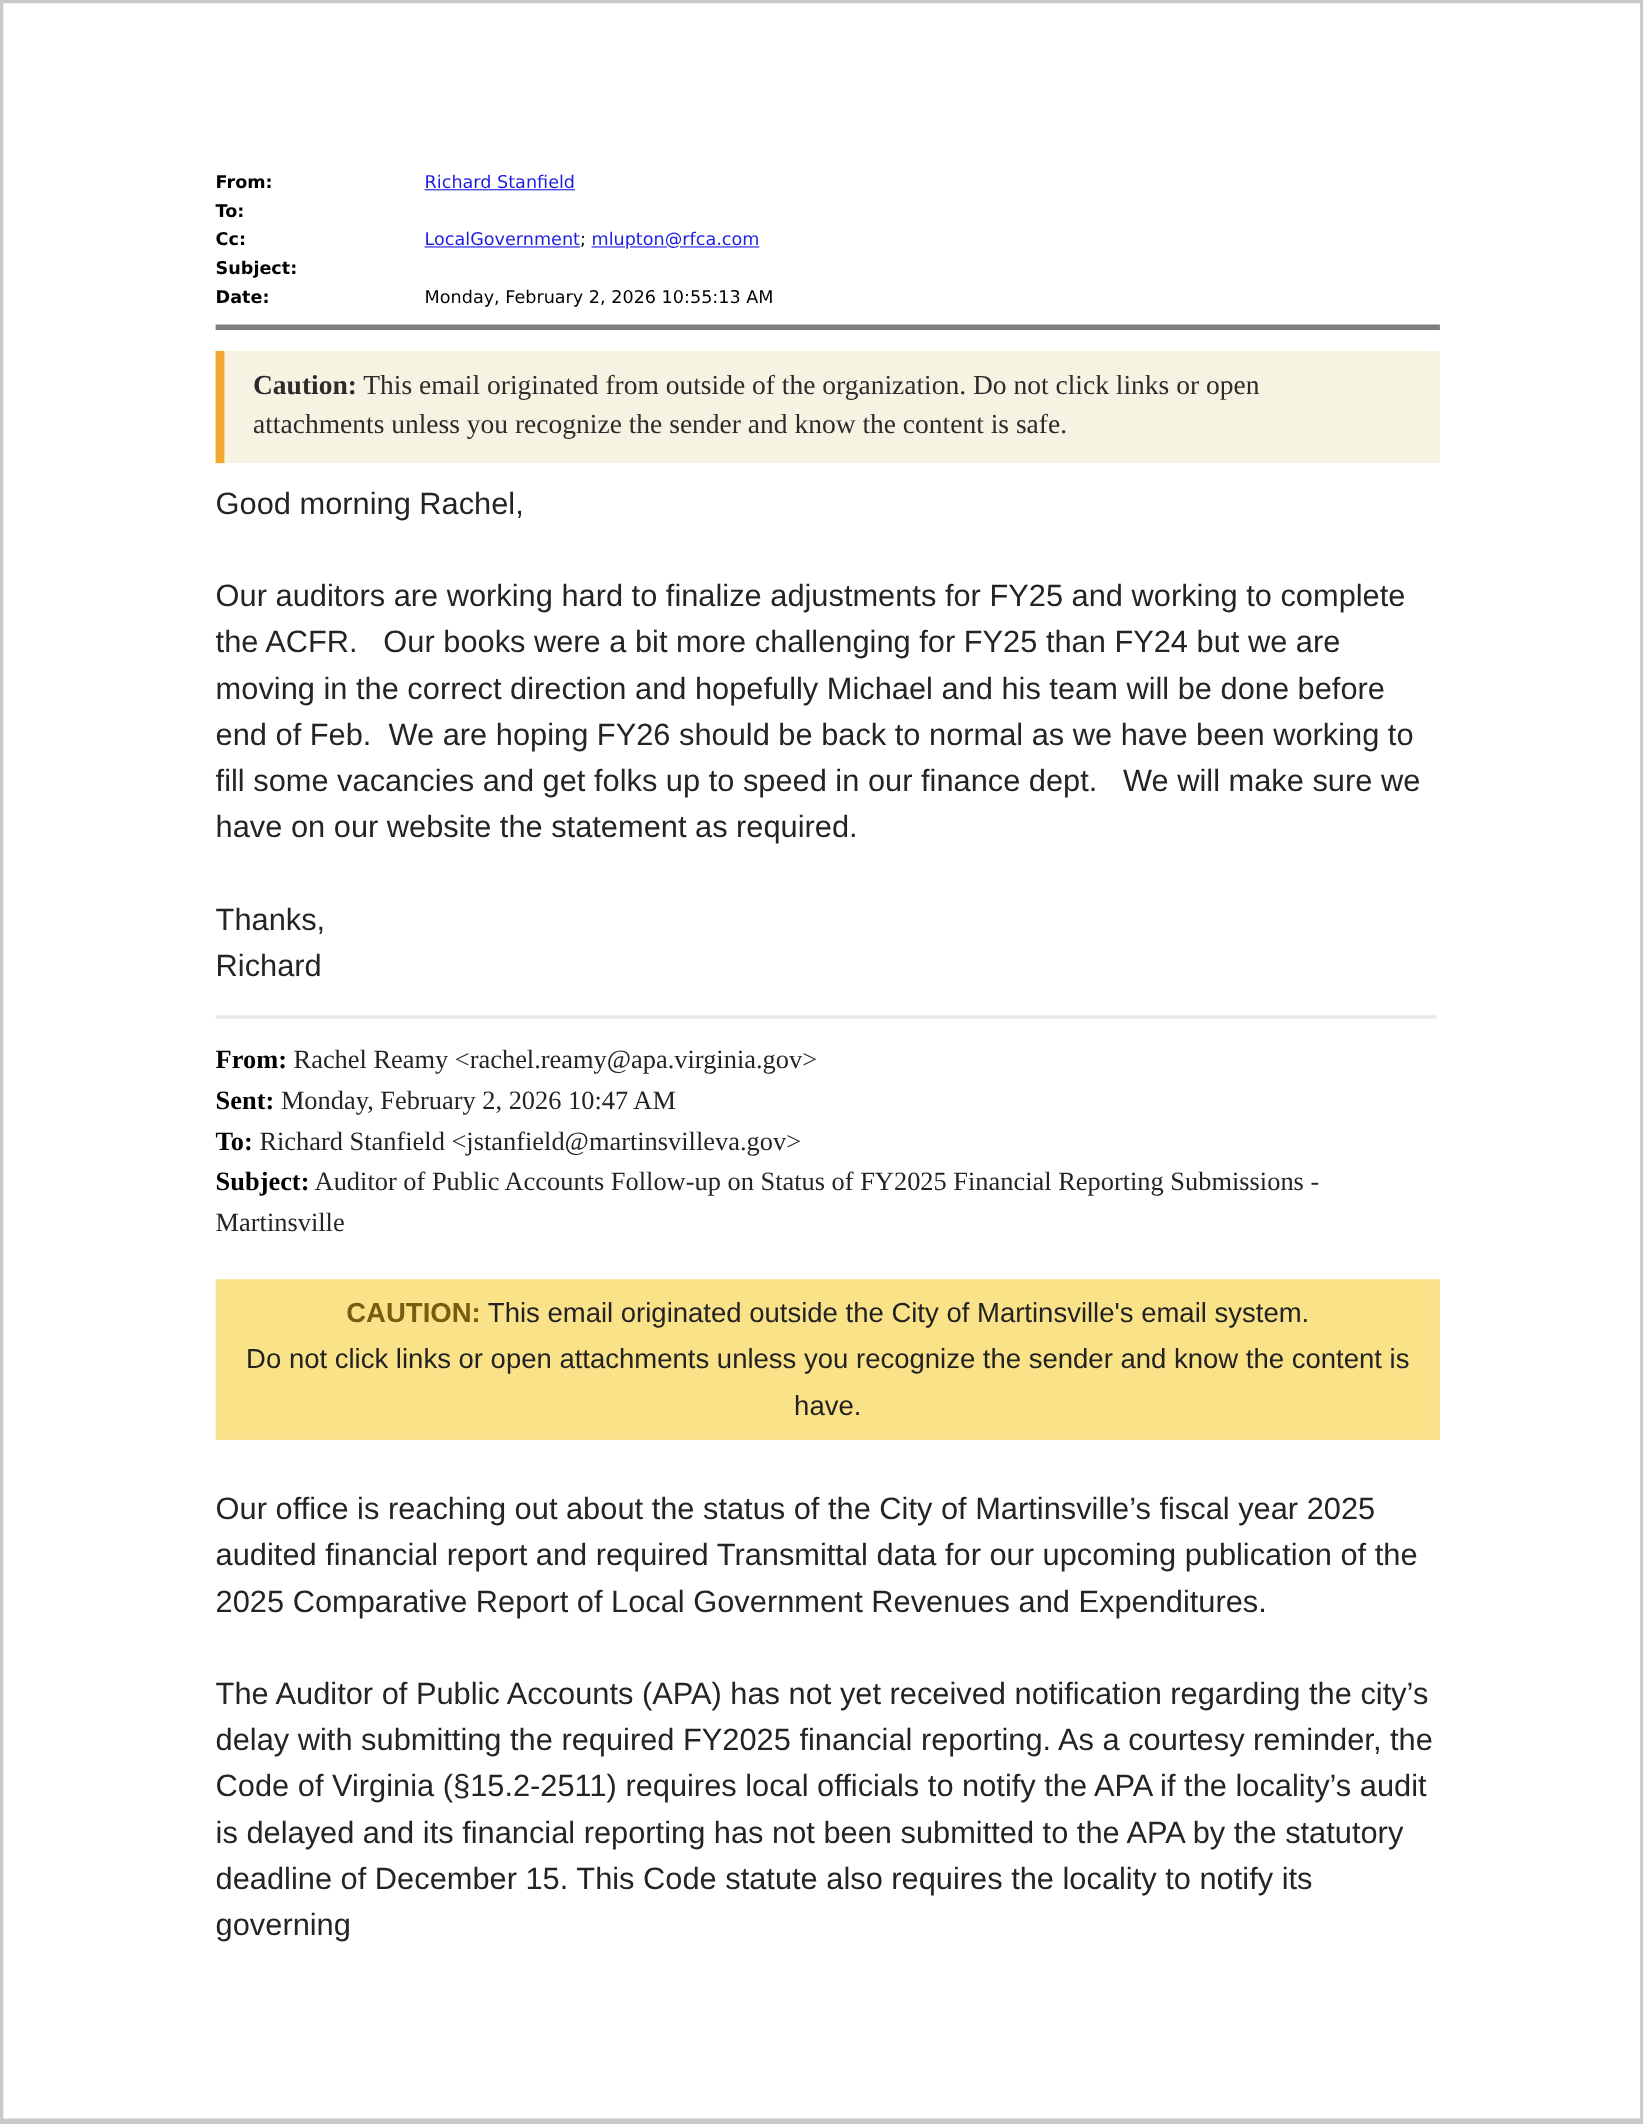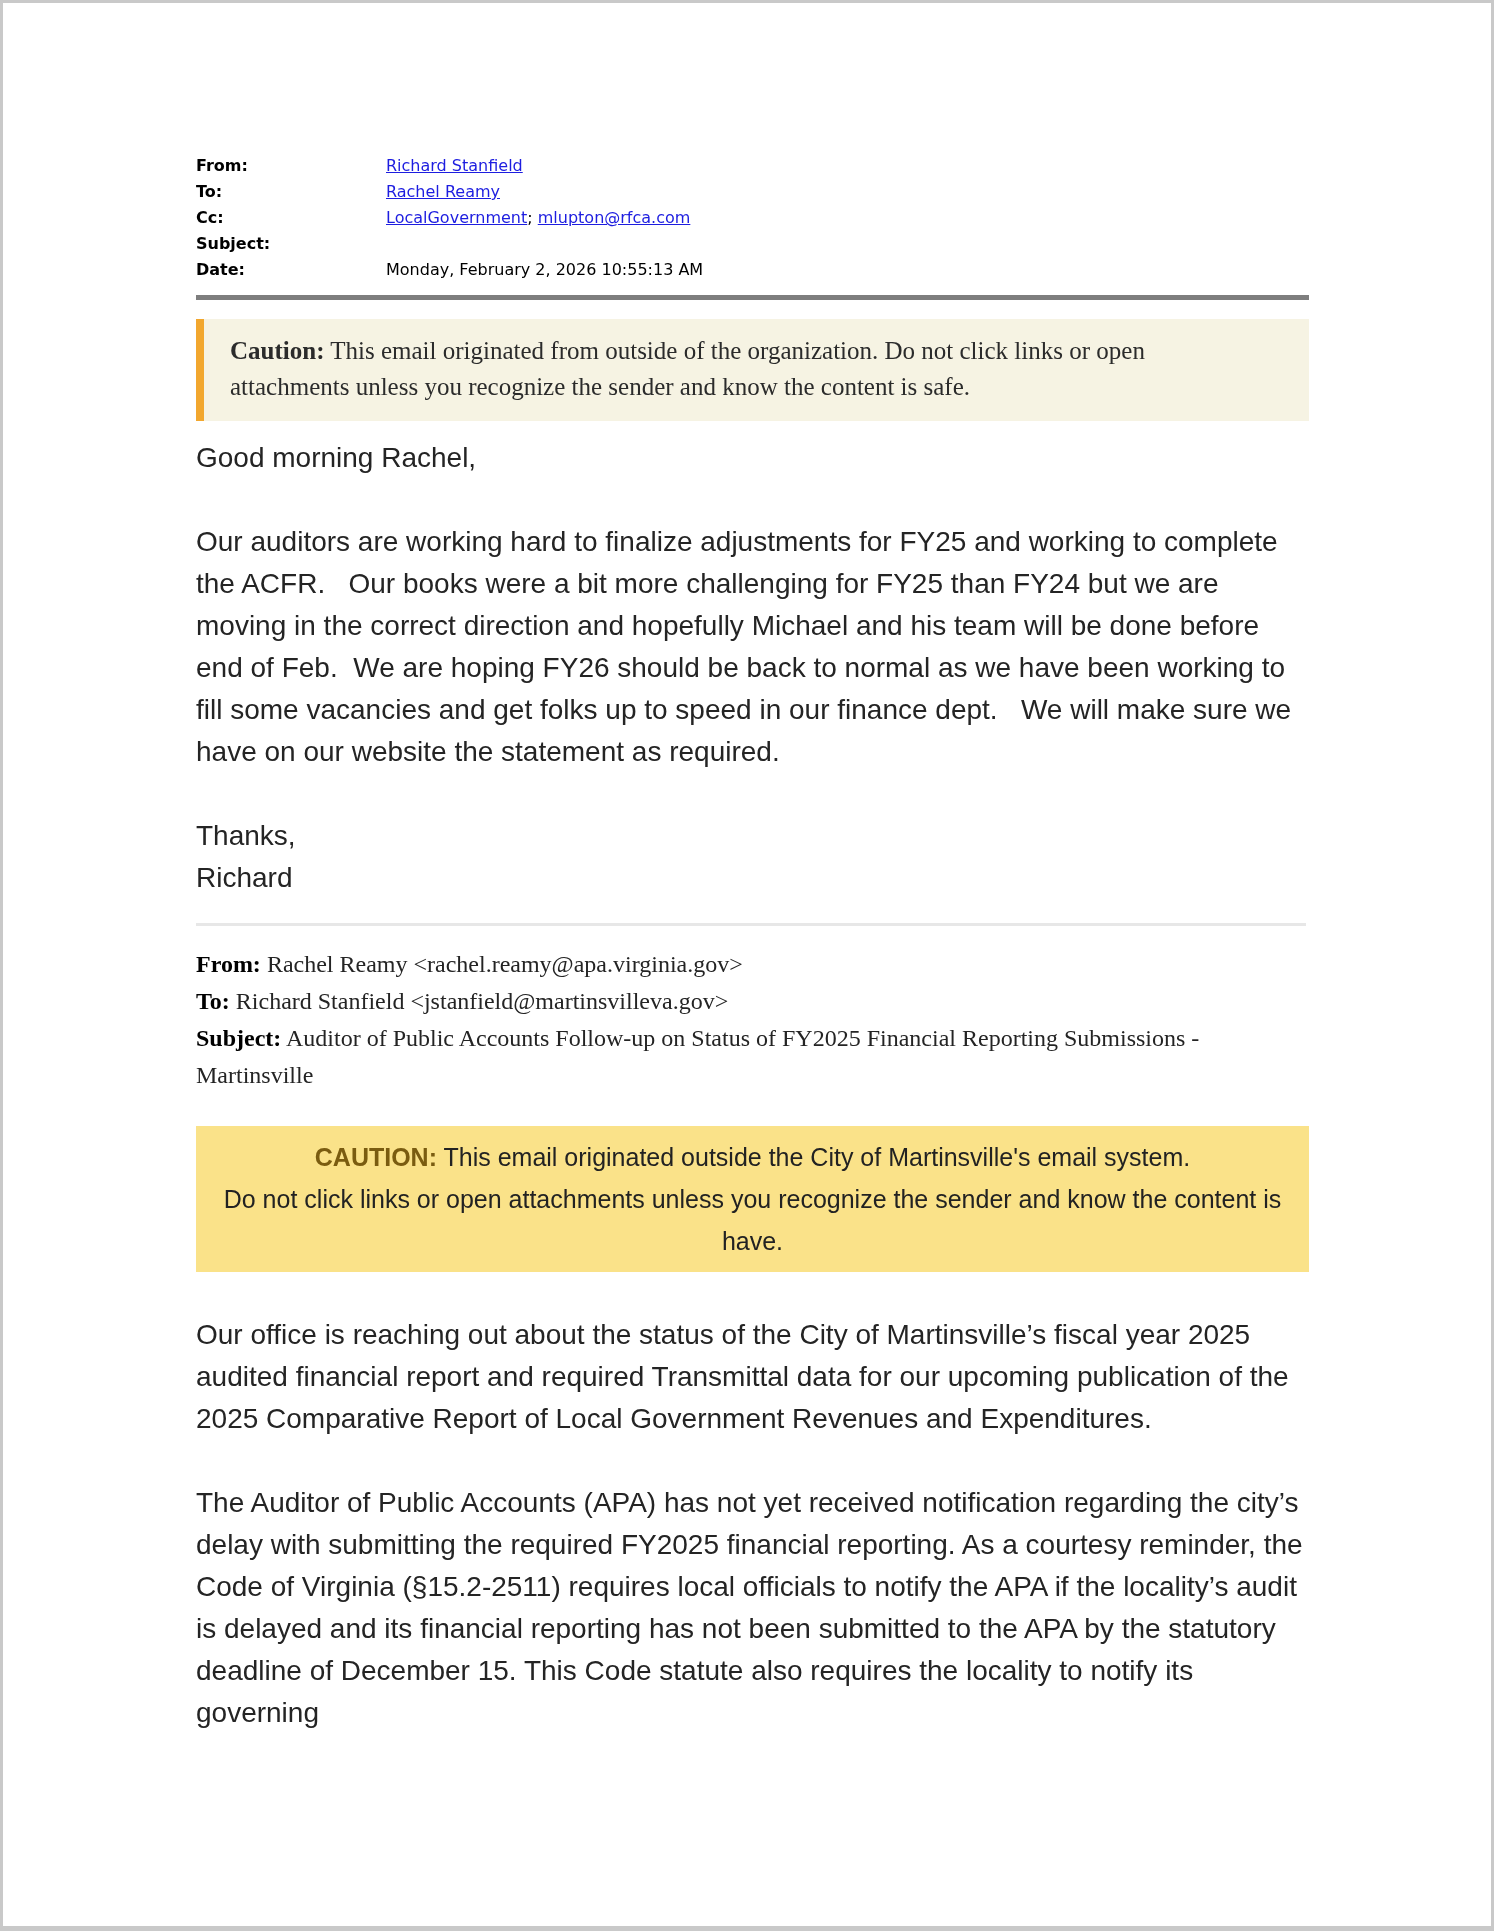--- a/index.html
+++ b/index.html
@@ -67,21 +67,20 @@
 <div class="page">
   <div class="content">
 
     <div class="hdr">
       <div class="hdr-row">
         <span class="hdr-label">From:</span>
         <span class="hdr-value"><span class="maillink">Richard Stanfield</span></span>
       </div>
       <div class="hdr-row">
         <span class="hdr-label">To:</span>
-        <span class="hdr-value"><span class="maillink">Rachel Reamy</span></span>
       </div>
       <div class="hdr-row">
         <span class="hdr-label">Cc:</span>
         <span class="hdr-value"><span class="maillink">LocalGovernment</span><span class="hdr-sep">; </span><span class="maillink">mlupton@rfca.com</span></span>
       </div>
       <div class="hdr-row">
         <span class="hdr-label">Subject:</span>
       </div>
       <div class="hdr-row">
         <span class="hdr-label">Date:</span>
@@ -99,20 +98,21 @@
       <div class="greeting1">Good morning Rachel,</div>
       <div class="para">Our auditors are working hard to finalize adjustments for FY25 and working to complete the ACFR.   Our books were a bit more challenging for FY25 than FY24 but we are moving in the correct direction and hopefully Michael and his team will be done before end of Feb.  We are hoping FY26 should be back to normal as we have been working to fill some vacancies and get folks up to speed in our finance dept.   We will make sure we have on our website the statement as required.</div>
       <div class="signoff">Thanks,</div>
       <div>Richard</div>
     </div>
 
     <div class="light-hr"></div>
 
     <div class="quoted">
       <div><b>From:</b><span> Rachel Reamy &lt;rachel.reamy@apa.virginia.gov&gt;</span></div>
+      <div><b>Sent:</b><span> Monday, February 2, 2026 10:47 AM</span></div>
       <div><b>To:</b><span> Richard Stanfield &lt;jstanfield@martinsvilleva.gov&gt;</span></div>
       <div><b>Subject:</b><span> Auditor of Public Accounts Follow-up on Status of FY2025 Financial Reporting Submissions - Martinsville</span></div>
     </div>
 
     <div class="caution2">
       <div><b>CAUTION:</b><span> This email originated outside the City of Martinsville's email system.</span></div>
       <div>Do not click links or open attachments unless you recognize the sender and know the content is have.</div>
     </div>
 
     <div class="body-text">

